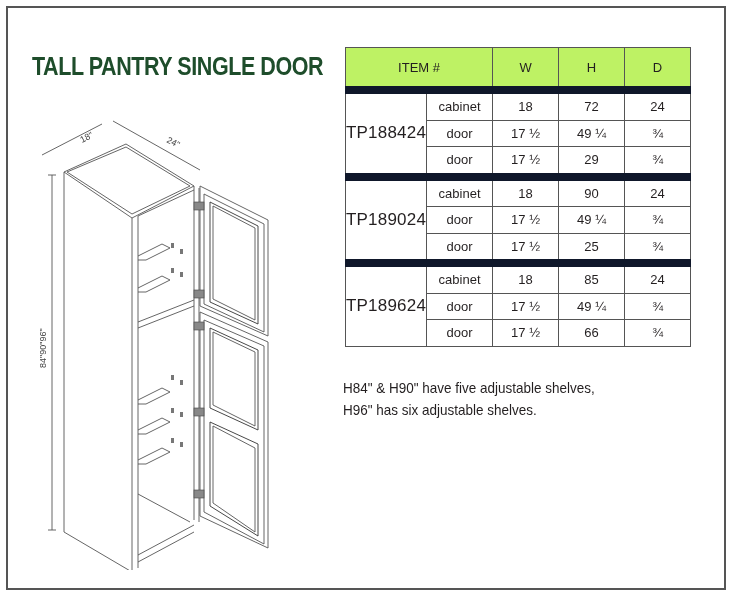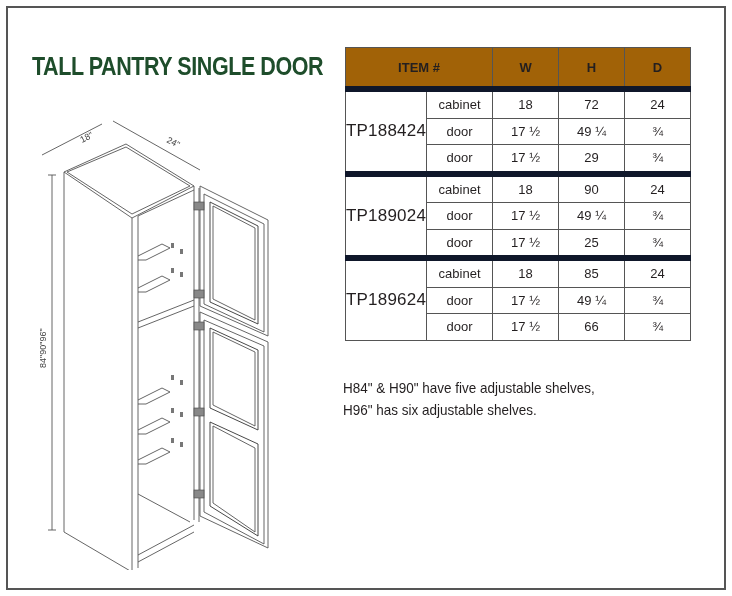--- a/index.html
+++ b/index.html
@@ -6,29 +6,29 @@
     body { width: 732px; height: 596px; position: relative; overflow: hidden;
            font-family: "Liberation Sans", sans-serif; color: #231f20; }
     .frame { position: absolute; left: 6px; top: 6px; width: 716px; height: 580px;
              border: 2px solid #555555; border-left-width: 2px; box-sizing: content-box; }
     .title { position: absolute; left: 32px; top: 52px; font-family: "Liberation Sans", sans-serif;
              font-weight: bold; font-size: 25px; color: #1e4d2b; letter-spacing: -0.5px;
              transform: scaleX(0.86); transform-origin: left center; white-space: nowrap; }
     .spec-table { position: absolute; left: 345px; top: 47px; border-collapse: collapse;
                   font-family: "Liberation Sans", sans-serif; font-size: 13px; color: #231f20; }
     .spec-table td, .spec-table th { border: 1.5px solid #555555; text-align: center; padding: 0; }
-    .spec-table th { background: #a16207; font-weight: bold; height: 38px; font-size: 13px; }
+    .spec-table th { background: #bef264; font-weight: normal; height: 38px; font-size: 13px; }
     .spec-table td { height: 25.5px; }
     .col-item { width: 80px; }
     .col-type { width: 65px; }
     .col-w { width: 65px; }
     .col-h { width: 65px; }
     .col-d { width: 65px; }
     .spec-table td.item-id { font-size: 17px; letter-spacing: 0.2px; }
-    .spec-table tr.group-start td { border-top: 6px solid #0f172a; }
+    .spec-table tr.group-start td { border-top: 8px solid #0f172a; }
     .notes { position: absolute; left: 343px; top: 377px; font-size: 14.5px; line-height: 22px;
              color: #231f20; font-family: "Liberation Sans", sans-serif; }
     .notes div { transform: scaleX(0.93); transform-origin: left center; white-space: nowrap; }
     .drawing { position: absolute; left: 20px; top: 110px; width: 270px; height: 460px; }
     .dim-label { font-family: "Liberation Sans", sans-serif; font-size: 9px; fill: #444; }
   </style>
 </head>
 <body>
 
 <div class="frame"></div>

